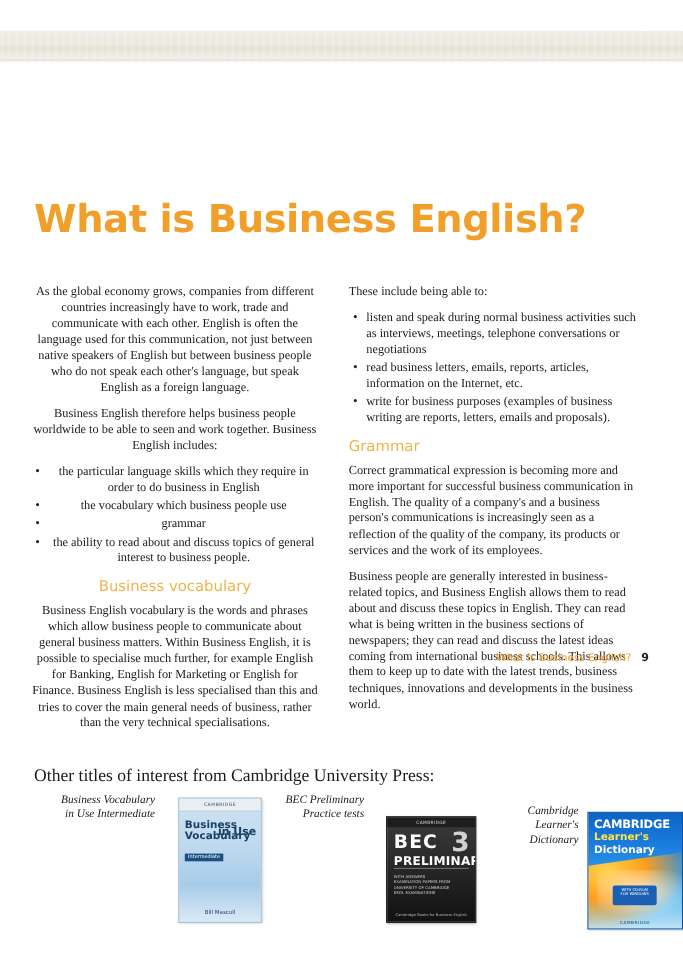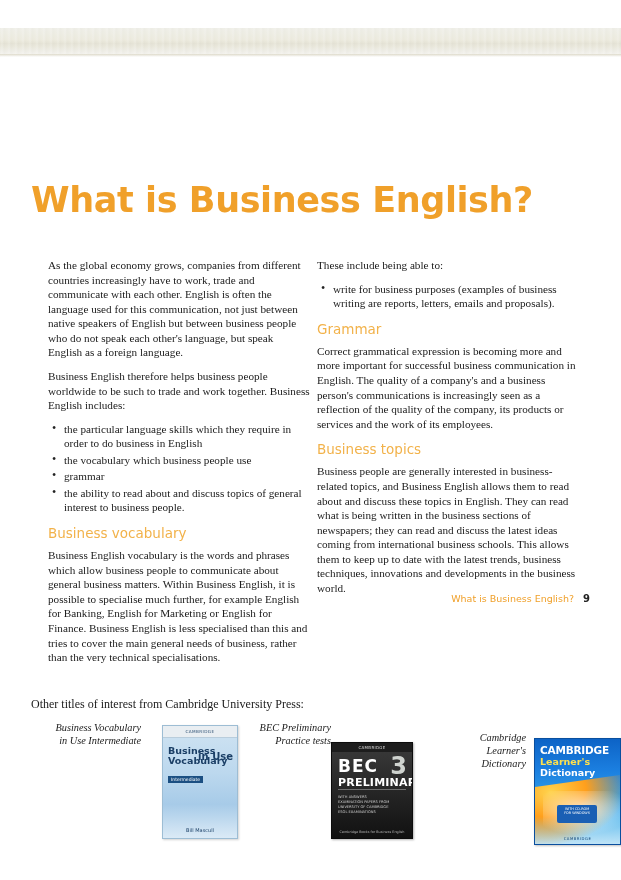--- a/index.html
+++ b/index.html
@@ -60,21 +60,21 @@
   }
 
   .col {
     position: absolute;
     top: 258px;
     width: 262px;
     font-size: 11.2px;
     line-height: 1.30;
     text-align: left;
   }
-  .col-left { left: 48px; }
+  .col-left { left: 28px; text-align: center; }
   .col-right { left: 317px; }
 
   .col p {
     margin: 0 0 9px 0;
   }
   .col ul {
     margin: 0 0 10px 0;
     padding-left: 16px;
     list-style: none;
   }
@@ -101,21 +101,21 @@
     line-height: 1.2;
   }
   h2.sub.first {
     margin-top: 0;
   }
 
   .other-titles {
     position: absolute;
     left: 31px;
     top: 697px;
-    font-size: 12px;
+    font-size: 16px;
     color: #1a1a1a;
   }
 
   .books {
     position: absolute;
     left: 31px;
     top: 720px;
     width: 560px;
     height: 140px;
   }
@@ -170,21 +170,21 @@
   .b1-author {
     position: absolute; left: 0; bottom: 5px; width: 100%;
     text-align: center; font-family: "DejaVu Sans", sans-serif;
     font-size: 5px; color: #1b3f66;
   }
 
   
   .b2-cap { left: 190px; top: 2px; }
   .b2-cover {
     position: absolute;
-    left: 300px;
+    left: 320px;
     top: 22px;
     width: 80px;
     height: 95px;
     background: linear-gradient(to bottom, #3b3b3b 0%, #242424 55%, #111 100%);
     border: 1px solid #0c0c0c;
     box-shadow: 1px 1px 2px rgba(0,0,0,0.3);
     overflow: hidden;
   }
   .b2-top {
     position: absolute; left: 0; top: 0; width: 100%; height: 9px;
@@ -292,39 +292,40 @@
 
 <div class="page">
 
   <div class="top-band"></div>
   <div class="top-band-edge"></div>
 
   <h1 class="title">What is Business English?</h1>
 
   <div class="col col-left">
     <p>As the global economy grows, companies from different countries increasingly have to work, trade and communicate with each other. English is often the language used for this communication, not just between native speakers of English but between business people who do not speak each other's language, but speak English as a foreign language.</p>
-    <p>Business English therefore helps business people worldwide to be such to trade and work together. Business English includes:</p>
+    <p>Business English therefore helps business people worldwide to be able to seen and work together. Business English includes:</p>
     <ul>
       <li>the particular language skills which they require in order to do business in English</li>
       <li>the vocabulary which business people use</li>
       <li>grammar</li>
       <li>the ability to read about and discuss topics of general interest to business people.</li>
     </ul>
     <h2 class="sub">Business vocabulary</h2>
     <p>Business English vocabulary is the words and phrases which allow business people to communicate about general business matters. Within Business English, it is possible to specialise much further, for example English for Banking, English for Marketing or English for Finance. Business English is less specialised than this and tries to cover the main general needs of business, rather than the very technical specialisations.</p>
   </div>
 
   <div class="col col-right">
     <p>These include being able to:</p>
     <ul>
+      <li>listen and speak during normal business activities such as interviews, meetings, telephone conversations or negotiations</li>
+      <li>read business letters, emails, reports, articles, information on the Internet, etc.</li>
       <li>write for business purposes (examples of business writing are reports, letters, emails and proposals).</li>
     </ul>
     <h2 class="sub">Grammar</h2>
     <p>Correct grammatical expression is becoming more and more important for successful business communication in English. The quality of a company's and a business person's communications is increasingly seen as a reflection of the quality of the company, its products or services and the work of its employees.</p>
-    <h2 class="sub">Business topics</h2>
     <p>Business people are generally interested in business-related topics, and Business English allows them to read about and discuss these topics in English. They can read what is being written in the business sections of newspapers; they can read and discuss the latest ideas coming from international business schools. This allows them to keep up to date with the latest trends, business techniques, innovations and developments in the business world.</p>
   </div>
 
   <div class="other-titles">Other titles of interest from Cambridge University Press:</div>
 
   <div class="books">
 
     <div class="book-item b1-cap">
       <div class="book-caption" style="white-space: pre-line;">Business Vocabulary
 in Use Intermediate</div>

